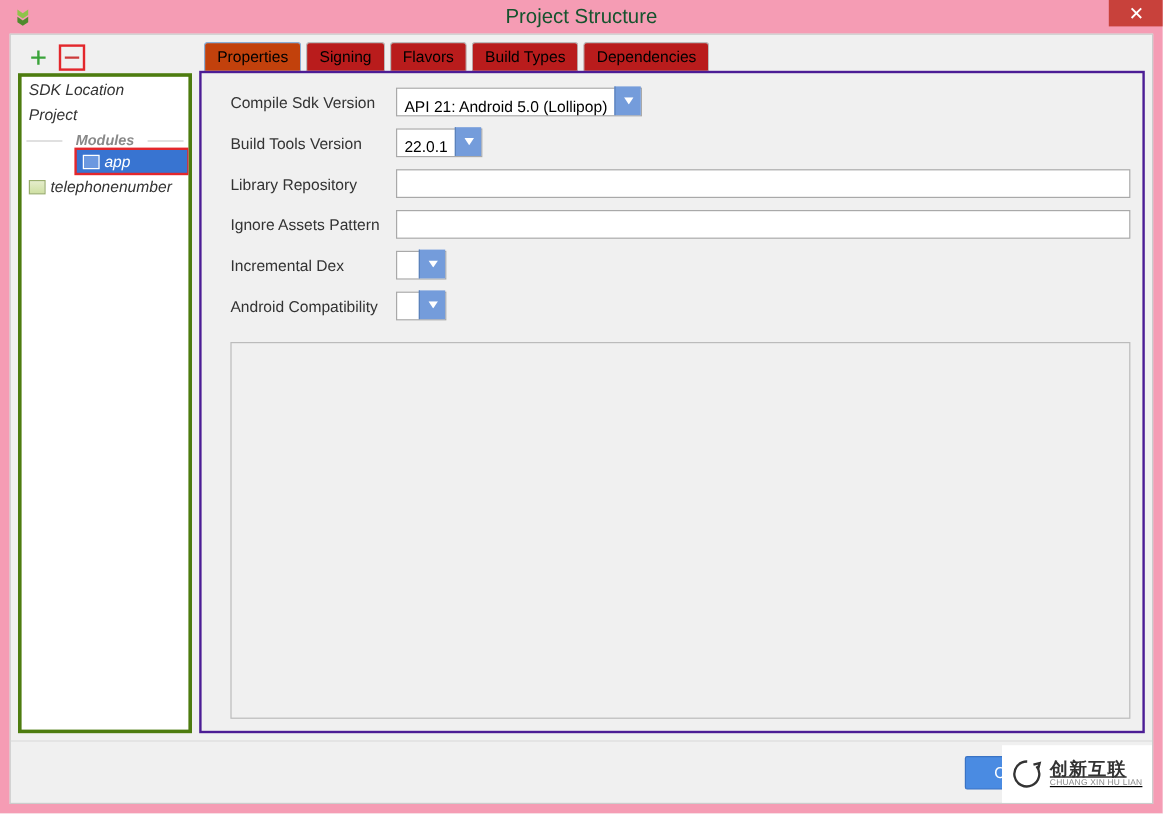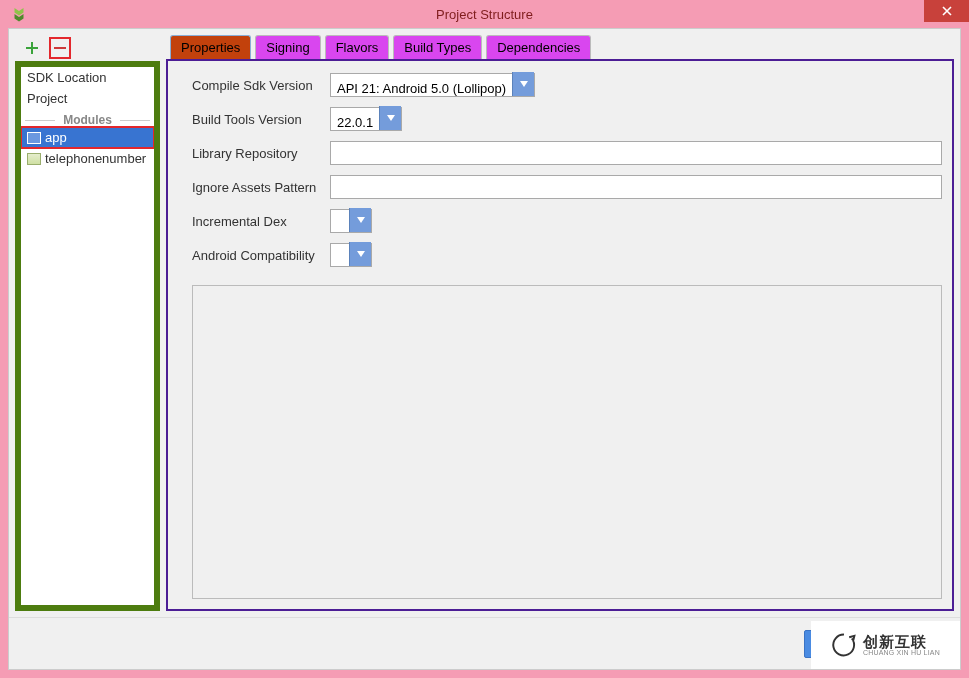--- a/index.html
+++ b/index.html
@@ -1,54 +1,54 @@
 <!DOCTYPE html>
 <html><head>
 <meta charset="utf-8">
 <style>
 * { box-sizing: border-box; margin: 0; padding: 0; font-family: "Segoe UI", Arial, sans-serif; }
 html, body { width: 969px; height: 678px; overflow: hidden; }
 .window { width: 969px; height: 678px; background: #f59cb4; display: flex; flex-direction: column; }
 .titlebar { height: 28px; display: flex; align-items: center; position: relative; }
 .titlebar .app-icon { width: 18px; height: 18px; margin-left: 10px; }
-.titlebar .title { position: absolute; left: 0; right: 0; text-align: center; font-size: 13px; color: #7f1d1d; }
+.titlebar .title { position: absolute; left: 0; right: 0; text-align: center; font-size: 17px; color: #14532d; }
 .titlebar .close { position: absolute; right: 0; top: 0; width: 45px; height: 22px; background: #c8413b; display: flex; align-items: center; justify-content: center; }
 .client { flex: 1; margin: 0 8px 8px 8px; background: #f0f0f0; border: 1px solid #ccc; display: flex; flex-direction: column; position: relative; }
 .content { flex: 1; display: flex; padding: 6px; gap: 6px; overflow: hidden; }
 .sidebar { width: 145px; display: flex; flex-direction: column; }
 .sidebar-toolbar { height: 26px; display: flex; align-items: center; gap: 6px; padding-left: 6px; }
 .icon-btn { width: 22px; height: 22px; display: flex; align-items: center; justify-content: center; cursor: pointer; }
 .highlight-box { border: 2px solid #e3272c; padding: 1px 2px; }
-.sidebar-tree { flex: 1; background: #fff; border: 6px solid #4d7c0f; font-size: 13px; color: #333; overflow: hidden; }
+.sidebar-tree { flex: 1; background: #fff; border: 3px solid #4d7c0f; font-size: 13px; color: #333; overflow: hidden; font-style: italic; }
 .tree-item { padding: 3px 6px; white-space: nowrap; display: flex; align-items: center; gap: 4px; }
 .tree-section { color: #888; font-weight: bold; text-align: center; position: relative; margin-top: 4px; font-size: 12px; }
 .tree-section:before, .tree-section:after { content: ""; position: absolute; top: 50%; width: 30px; border-top: 1px solid #ccc; }
 .tree-section:before { left: 4px; } .tree-section:after { right: 4px; }
 .tree-item.selected { background: #3874d1; color: #fff; }
-.tree-item.highlighted { outline: 2px solid #e3272c; outline-offset: -1px; }
+.tree-item.highlighted { outline: 2px solid #e3272c; outline-offset: -1px; margin-left: 45px; }
 .module-icon { width: 14px; height: 12px; display: inline-block; border: 1px solid #9aae6d; background: linear-gradient(#e5edcc, #cfe0a3); }
 .selected .module-icon { border-color: #fff; background: #6b98e0; }
 .main { flex: 1; display: flex; flex-direction: column; }
 .tabs { display: flex; gap: 4px; padding: 0 0 0 4px; }
-.tab { border: 1px solid #bbb; border-bottom: none; padding: 4px 10px; font-size: 13px; background: #d946ef; cursor: pointer; border-radius: 3px 3px 0 0; }
+.tab { border: 1px solid #bbb; border-bottom: none; padding: 4px 10px; font-size: 13px; background: #b91c1c; cursor: pointer; border-radius: 3px 3px 0 0; }
 .tab.active { background: #c2410c; border-color: #8aaed6; }
 .panel { flex: 1; border: 2px solid #4c1d95; padding: 12px 10px 10px 24px; display: flex; flex-direction: column; gap: 6px; }
 .form-rows { display: flex; flex-direction: column; gap: 10px; }
 .row { display: flex; align-items: center; gap: 8px; }
 .row label { width: 130px; font-size: 13px; color: #333; }
 .combo { display: flex; align-items: flex-end; border: 1px solid #a9a9a9; background: #fff; height: 24px; }
 .combo .value { padding: 0 6px; font-size: 13px; min-width: 18px; }
 .combo .caret { width: 22px; height: 24px; background: #749cdb; display: flex; align-items: center; justify-content: center; border-left: 1px solid #5b82bb; }
 .combo.wide .value { min-width: 180px; }
 .text-input { flex: 1; height: 24px; border: 1px solid #a9a9a9; background: #fff; padding: 0 6px; font-size: 13px; }
 .blank-area { flex: 1; margin-top: 12px; border: 1px solid #bbb; background: #f0f0f0; }
 .footer { height: 52px; display: flex; align-items: center; justify-content: flex-end; padding: 0 12px; gap: 8px; border-top: 1px solid #ddd; position: relative; }
 .btn { min-width: 68px; height: 28px; font-size: 13px; border: 1px solid #999; background: #f4f4f4; cursor: pointer; border-radius: 2px; }
 .btn.primary { background: #4a8be2; border-color: #3a73c4; color: #fff; }
-.watermark { position: absolute; right: 0; bottom: 0; height: 48px; background: #fff; display: flex; align-items: center; padding: 0 20px; gap: 6px; }
+.watermark { position: absolute; right: 0; bottom: 0; height: 48px; background: #fff; display: flex; align-items: center; padding: 0 8px; gap: 6px; text-decoration: underline; }
 .watermark .logo { width: 26px; height: 26px; }
 .watermark .txt { display: flex; flex-direction: column; line-height: 1; }
 .watermark .cn { font-size: 15px; font-weight: bold; color: #333; letter-spacing: 1px; }
 .watermark .en { font-size: 7px; color: #888; letter-spacing: 0.2px; }
 svg { display: block; }
 </style>
 </head>
 <body>
 
 <div class="window">

